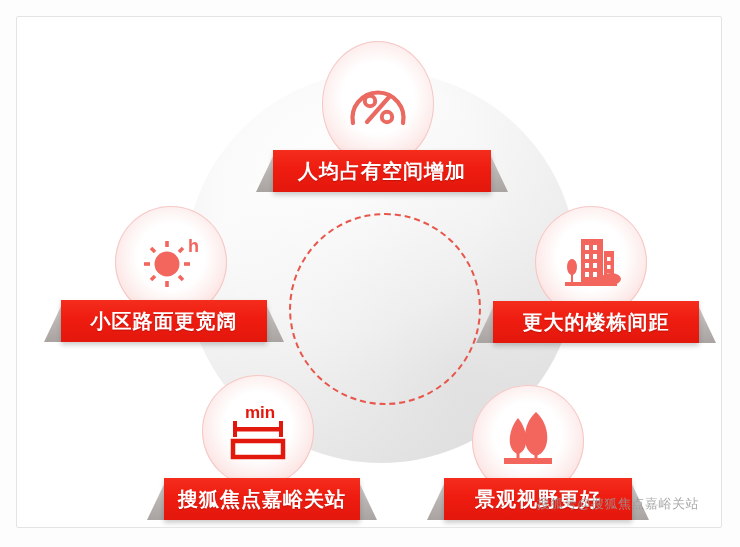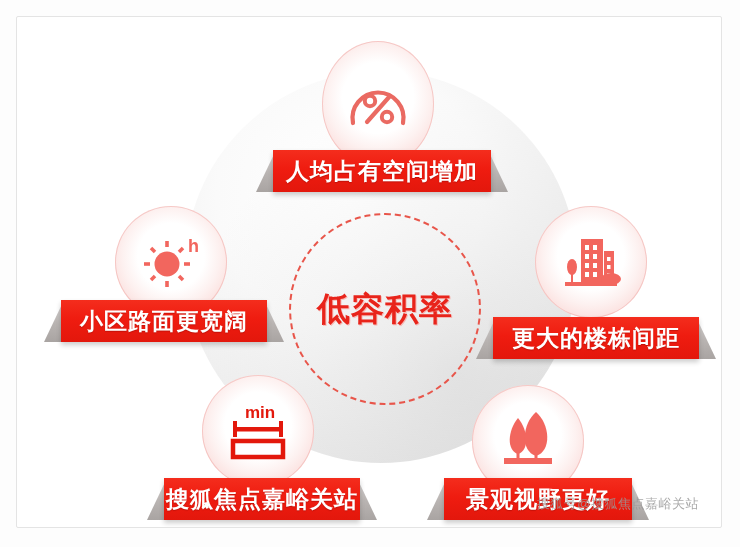--- a/index.html
+++ b/index.html
@@ -137,21 +137,21 @@
     background: linear-gradient(180deg, #f42d1d 0%, #ef1c10 45%, #e3170c 100%);
     box-shadow: 0 3px 5px rgba(0,0,0,0.20);
     display: flex;
     align-items: center;
     justify-content: center;
     box-sizing: border-box;
   }
   .plate-text {
     color: #ffffff;
     font-weight: bold;
-    font-size: 23px;
+    font-size: 20px;
     letter-spacing: 1px;
     white-space: nowrap;
     text-shadow: 0 1px 1px rgba(120,0,0,0.35);
   }
 
   
   .watermark {
     position: absolute;
     right: 22px;
     bottom: 14px;
@@ -168,21 +168,20 @@
 
 <div id="stage">
   <div class="card">
 
     <div class="dome"></div>
     <div class="dome-shade"></div>
 
     <div class="ring"></div>
 
     <div class="center-title">
-      <span class="l1">低容积率</span>
     </div>
 
     <div class="node">
       <div class="bubble" style="left:305px; top:24px; width:112px; height:126px;">
         <span>
           <svg width="62" height="58" viewBox="0 0 62 58">
             <path d="M6 48 A25.5 25.5 0 1 1 56 48" fill="none" stroke="#ea6a62" stroke-width="4.2" stroke-linecap="round"></path>
             <circle cx="23" cy="26" r="5.2" fill="none" stroke="#ea6a62" stroke-width="4"></circle>
             <circle cx="40" cy="42" r="5.2" fill="none" stroke="#ea6a62" stroke-width="4"></circle>
             <line x1="43" y1="21" x2="20" y2="47" stroke="#ea6a62" stroke-width="4.2" stroke-linecap="round"></line>
@@ -245,21 +244,21 @@
               <rect x="48" y="34" width="3.5" height="4"></rect>
               <rect x="48" y="42" width="3.5" height="4"></rect>
             </g>
             <ellipse cx="13" cy="36" rx="5" ry="8" fill="#f2665e"></ellipse>
             <rect x="12" y="42" width="2" height="11" fill="#f2665e"></rect>
             <ellipse cx="52" cy="48" rx="10" ry="6" fill="#f2665e"></ellipse>
             <rect x="6" y="51" width="52" height="4" fill="#f2665e"></rect>
           </svg>
         </span>
       </div>
-      <div class="ribbon-wrap" style="left:476px; top:300px; width:206px; height:42px;">
+      <div class="ribbon-wrap" style="left:476px; top:284px; width:206px; height:42px;">
         <div class="wing left"></div>
         <div class="wing right"></div>
         <div class="plate">
           <span class="plate-text">更大的楼栋间距</span>
         </div>
       </div>
     </div>
 
     <div class="node">
       <div class="bubble" style="left:185px; top:358px; width:112px; height:112px;">

